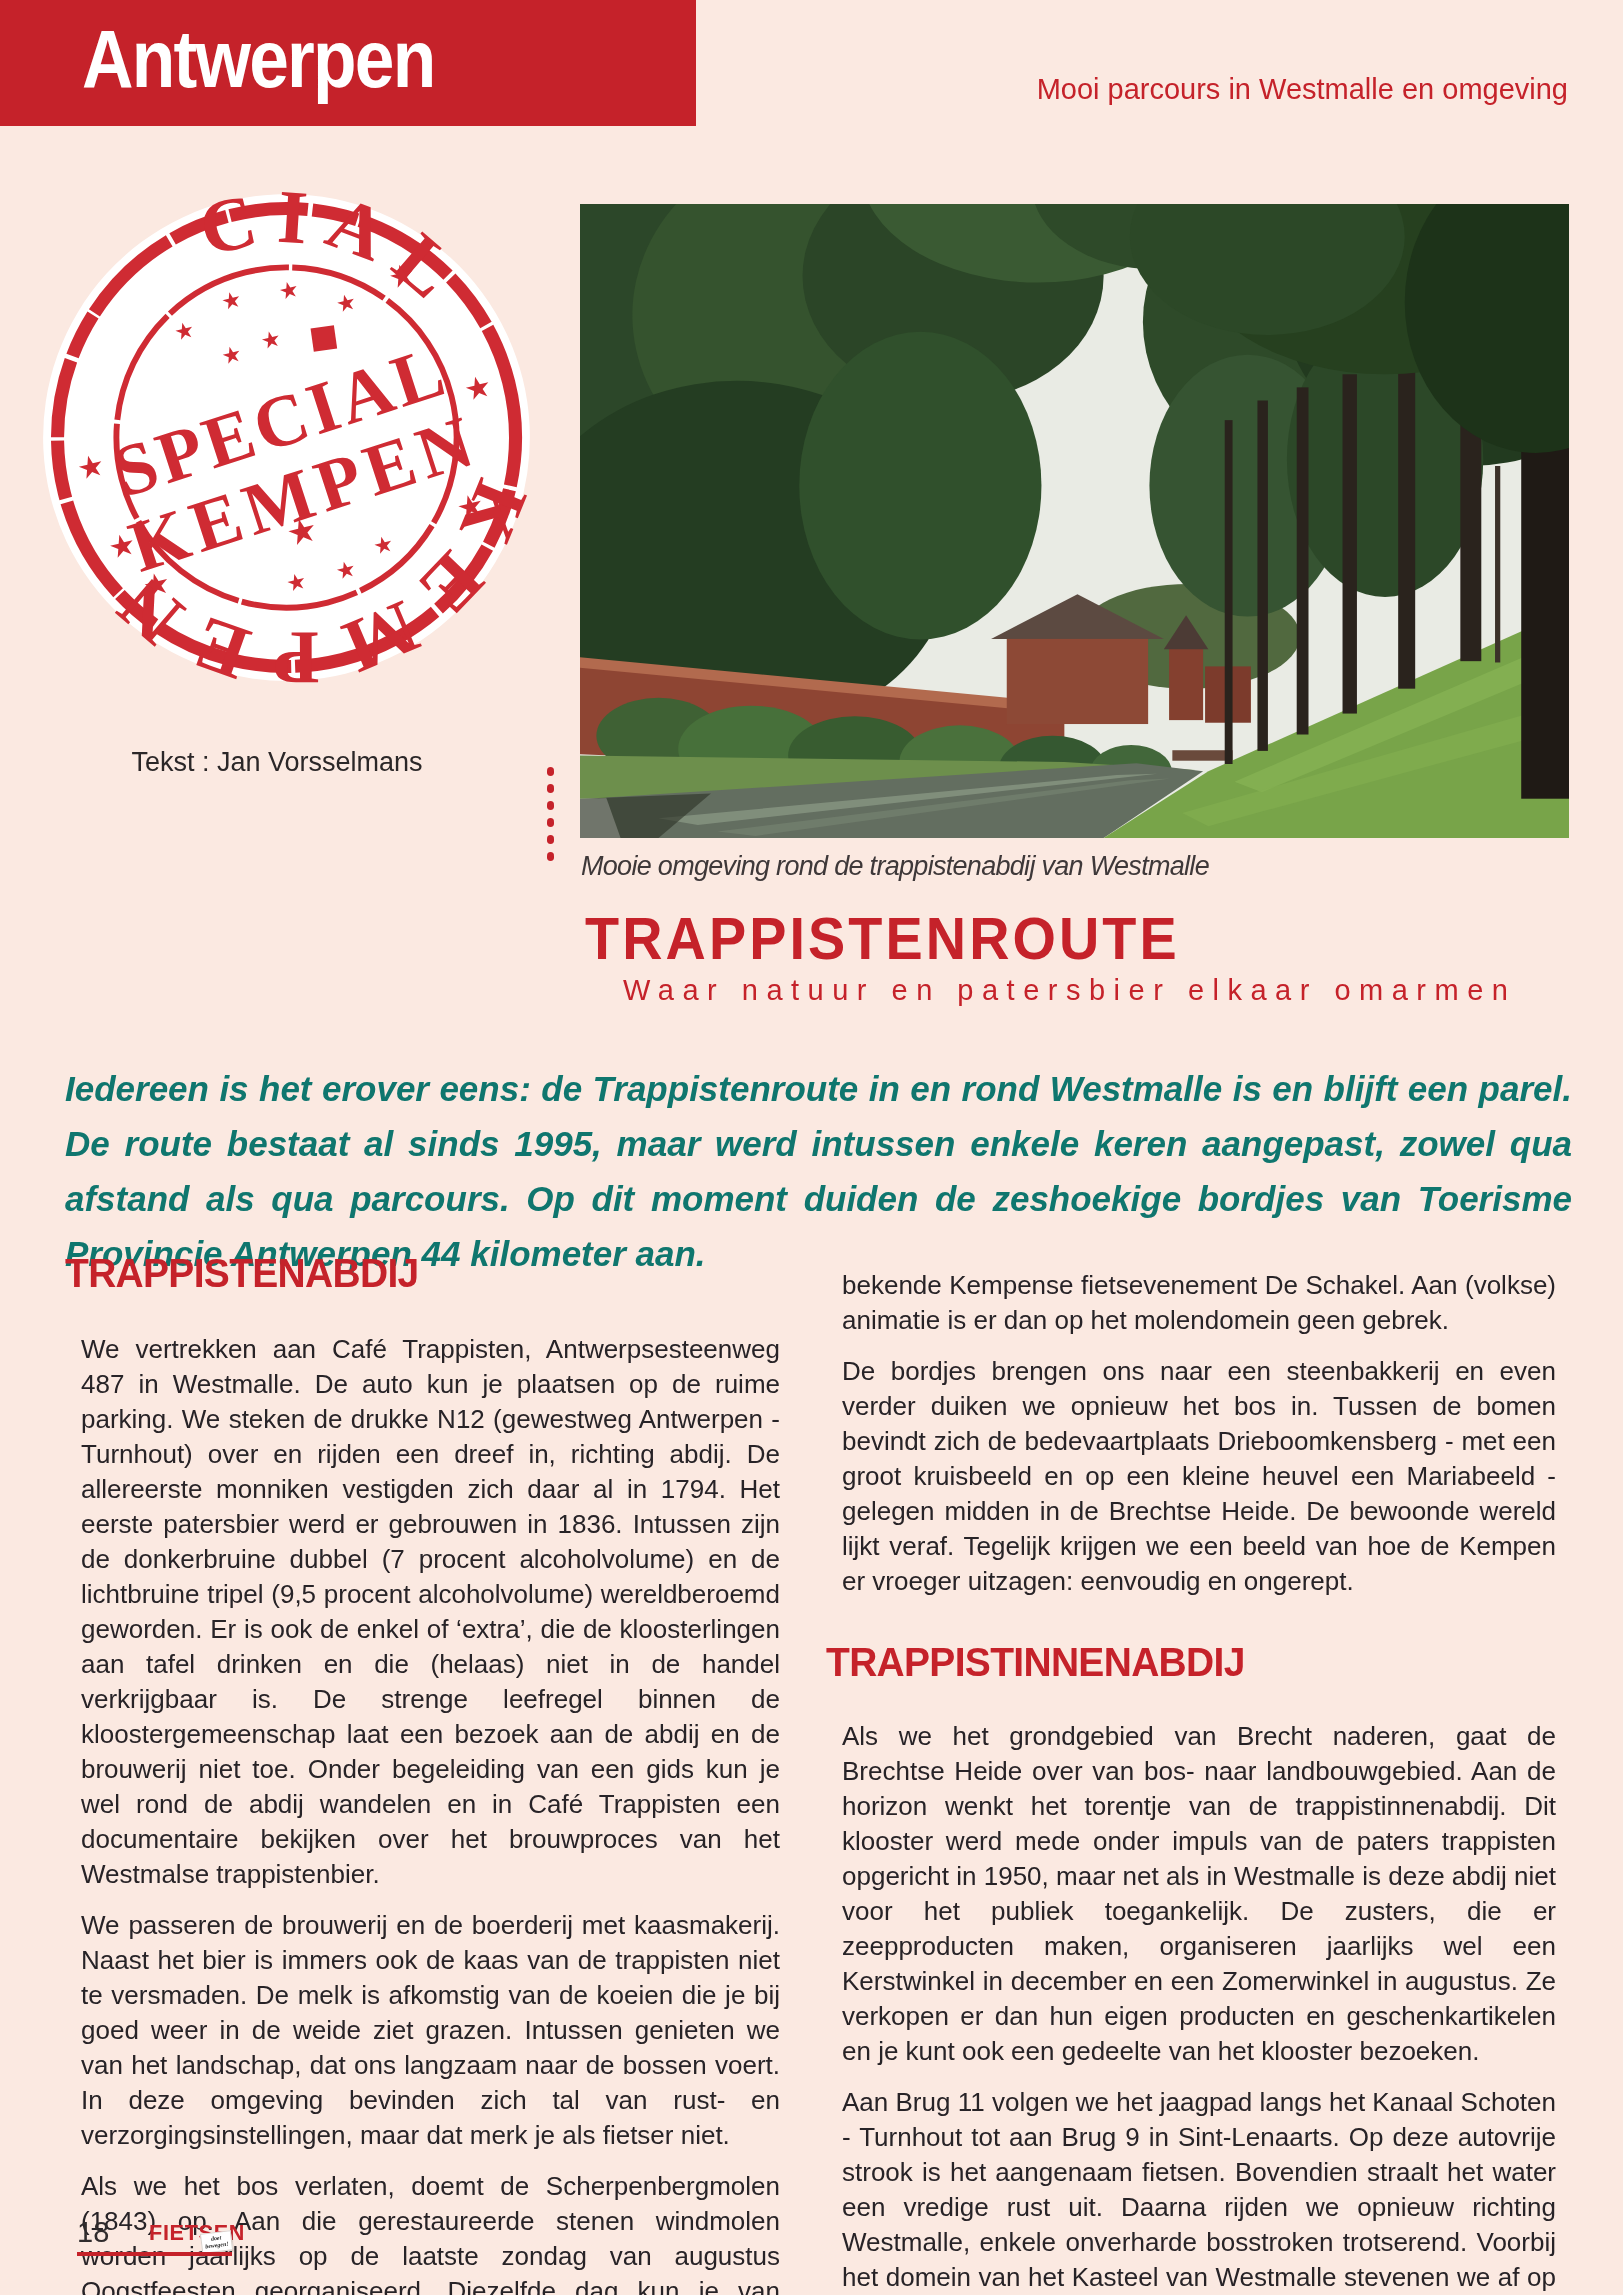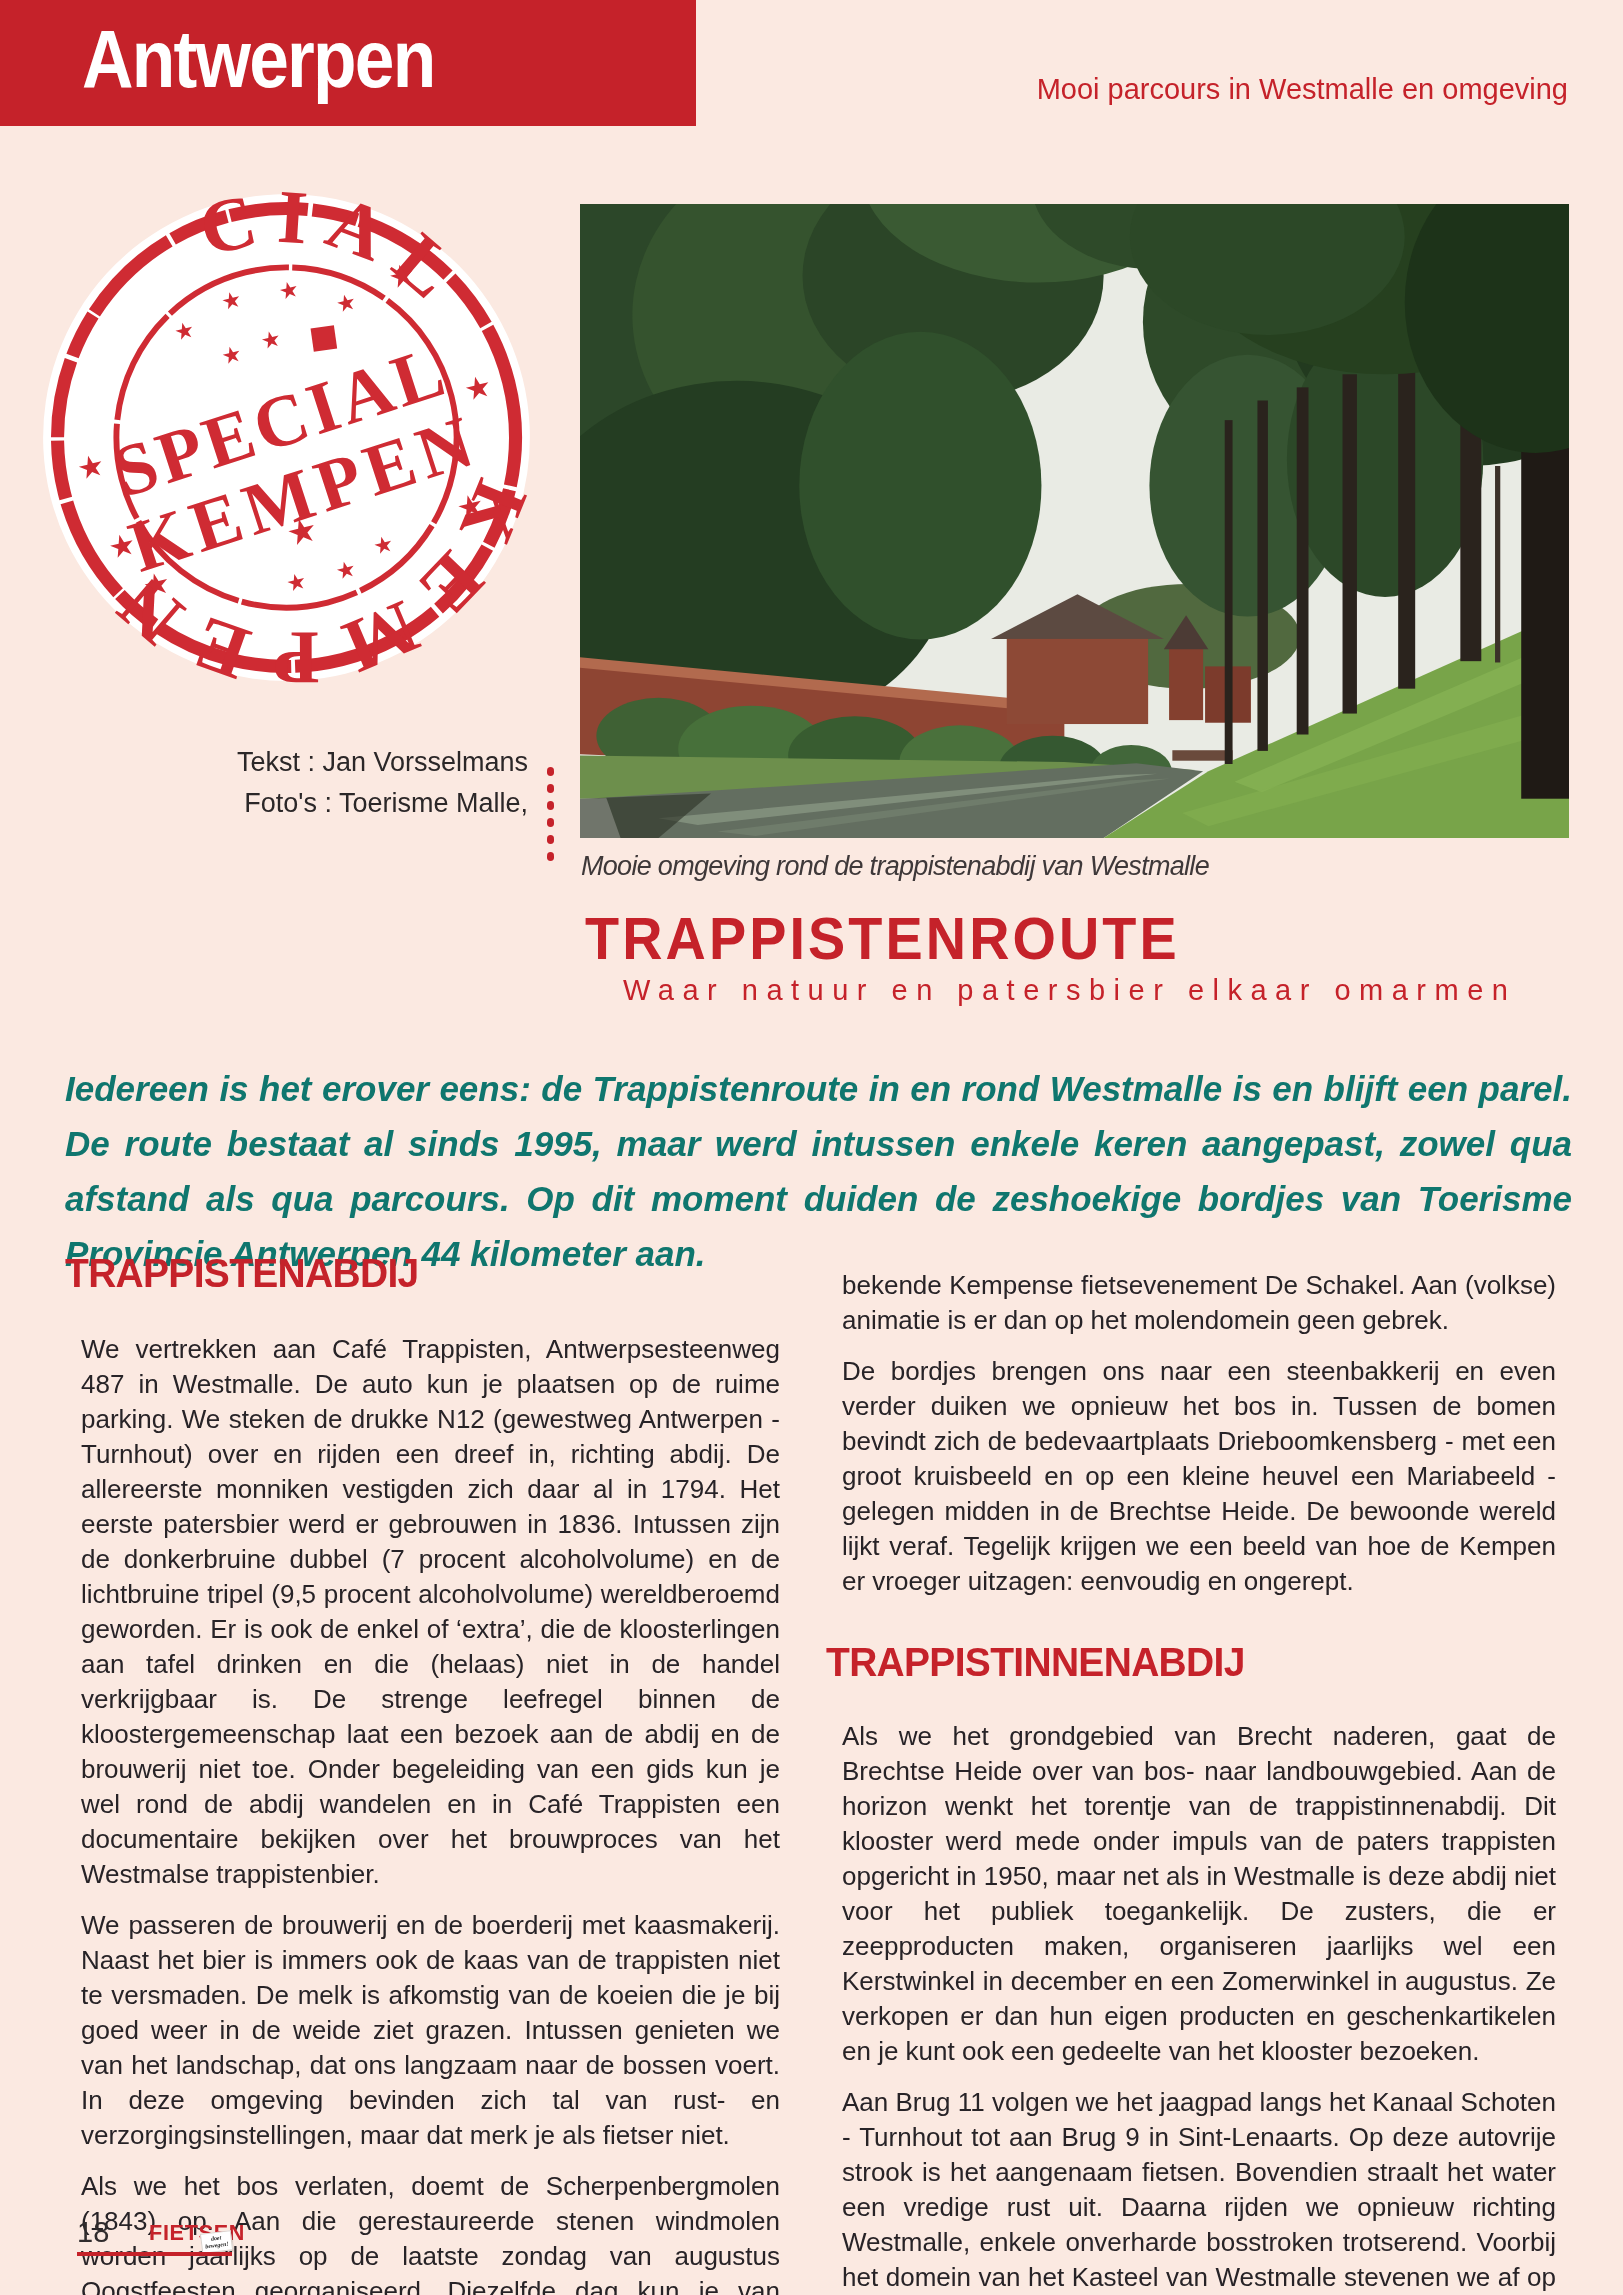--- a/index.html
+++ b/index.html
@@ -18,21 +18,21 @@
   }
   .tagline {
     position:absolute; right:55px; top:73px; color:#c5222a;
     font-size:29px; white-space:nowrap;
   }
   
   .stamp { position:absolute; left:30px; top:183px; width:513px; height:509px; }
   
   .credits {
     position:absolute; left:26px; top:742px; width:502px;
-    text-align:right; font-size:27px; line-height:41px; color:#2b2728; white-space:nowrap;
+    text-align:center; font-size:27px; line-height:41px; color:#2b2728; white-space:nowrap;
   }
   .dotline { position:absolute; left:547px; top:767px; display:flex; flex-direction:column; gap:8.5px; }
   .dotline span { width:7.2px; height:8.5px; border-radius:50%/45%; background:#c5222a; }
   
   .photo { position:absolute; left:580px; top:204px; width:989px; height:634px; overflow:hidden; }
   .photo svg { display:block; width:100%; height:100%; }
   .caption {
     position:absolute; left:581px; top:851px; font-size:27px; font-style:italic;
     color:#3e3839; letter-spacing:-0.7px; white-space:nowrap;
   }
@@ -122,21 +122,20 @@
           <text x="431" y="619">★</text>
           <text x="353" y="619">★</text>
         </g>
         <text x="380" y="552" fill="#cf2b33" font-size="52" text-anchor="middle">★</text>
       </g>
     </svg>
   </div>
 
   <div class="credits">
     <div>Tekst : Jan Vorsselmans</div>
-    <div>Foto's : Toerisme Malle,</div>
   </div>
   <div class="dotline">
     <span></span>
       <span></span>
       <span></span>
       <span></span>
       <span></span>
       <span></span>
   </div>
 

